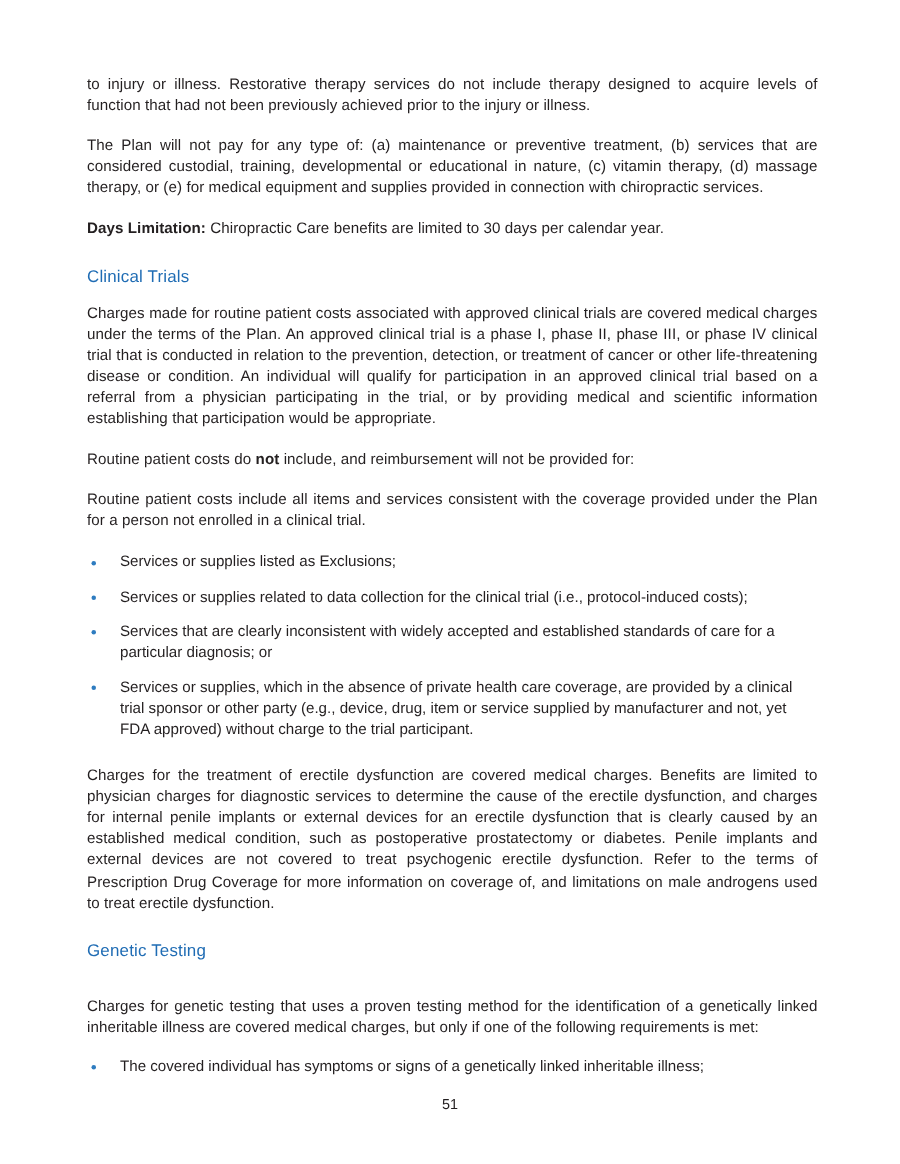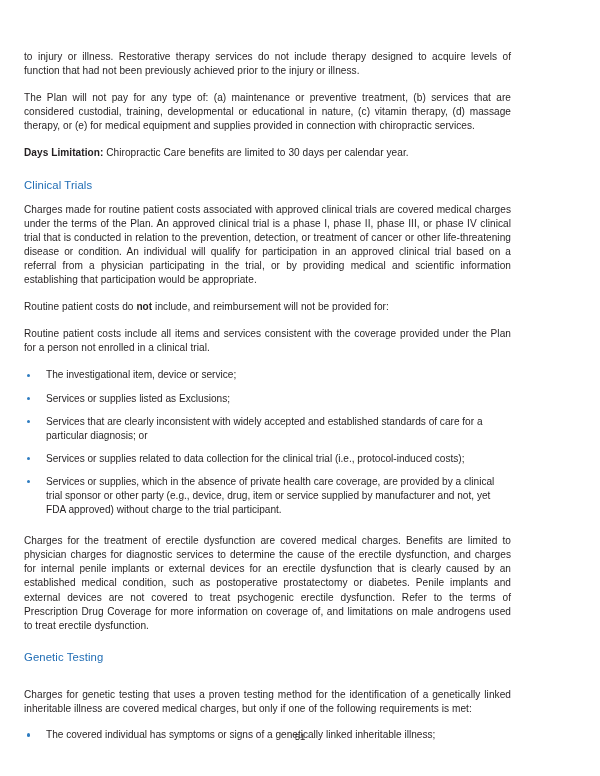--- a/index.html
+++ b/index.html
@@ -14,21 +14,21 @@
     color: #000000;
     position: relative;
     overflow: hidden;
   }
   .page {
     width: 600px;
     height: 776px;
     background: #ffffff;
     position: relative;
     box-sizing: border-box;
-    padding: 50px 55px 0 24px;
+    padding: 50px 55px 0 58px;
   }
   .content {
     width: 487px;
   }
   p.body-text {
     font-size: 10.1px;
     line-height: 14.1px;
     text-align: justify;
     margin: 0 0 13px 0;
     color: #231f20;
@@ -115,33 +115,29 @@
 
     <p class="body-text">
       <span>Routine patient costs do </span><span class="inline-bold">not</span><span> include, and reimbursement will not be provided for:</span>
     </p>
 
     <p class="body-text">Routine patient costs include all items and services consistent with the coverage provided under the Plan for a person not enrolled in a clinical trial.</p>
 
     <ul class="bullet-list">
       <li>
         <span class="bullet-dot"></span>
-        <span>The investigational item, device or service;</span>
-      </li>
-      <li>
-        <span class="bullet-dot"></span>
         <span>Services or supplies listed as Exclusions;</span>
       </li>
       <li>
         <span class="bullet-dot"></span>
-        <span>Services that are clearly inconsistent with widely accepted and established standards of care for a particular diagnosis; or</span>
+        <span>Services or supplies related to data collection for the clinical trial (i.e., protocol-induced costs);</span>
       </li>
       <li>
         <span class="bullet-dot"></span>
-        <span>Services or supplies related to data collection for the clinical trial (i.e., protocol-induced costs);</span>
+        <span>Services that are clearly inconsistent with widely accepted and established standards of care for a particular diagnosis; or</span>
       </li>
       <li>
         <span class="bullet-dot"></span>
         <span>Services or supplies, which in the absence of private health care coverage, are provided by a clinical trial sponsor or other party (e.g., device, drug, item or service supplied by manufacturer and not, yet FDA approved) without charge to the trial participant.</span>
       </li>
     </ul>
 
     <div class="spacer-before-heading"></div>
 
     <p class="body-text">Charges for the treatment of erectile dysfunction are covered medical charges. Benefits are limited to physician charges for diagnostic services to determine the cause of the erectile dysfunction, and charges for internal penile implants or external devices for an erectile dysfunction that is clearly caused by an established medical condition, such as postoperative prostatectomy or diabetes. Penile implants and external devices are not covered to treat psychogenic erectile dysfunction. Refer to the terms of Prescription Drug Coverage for more information on coverage of, and limitations on male androgens used to treat erectile dysfunction.</p>

